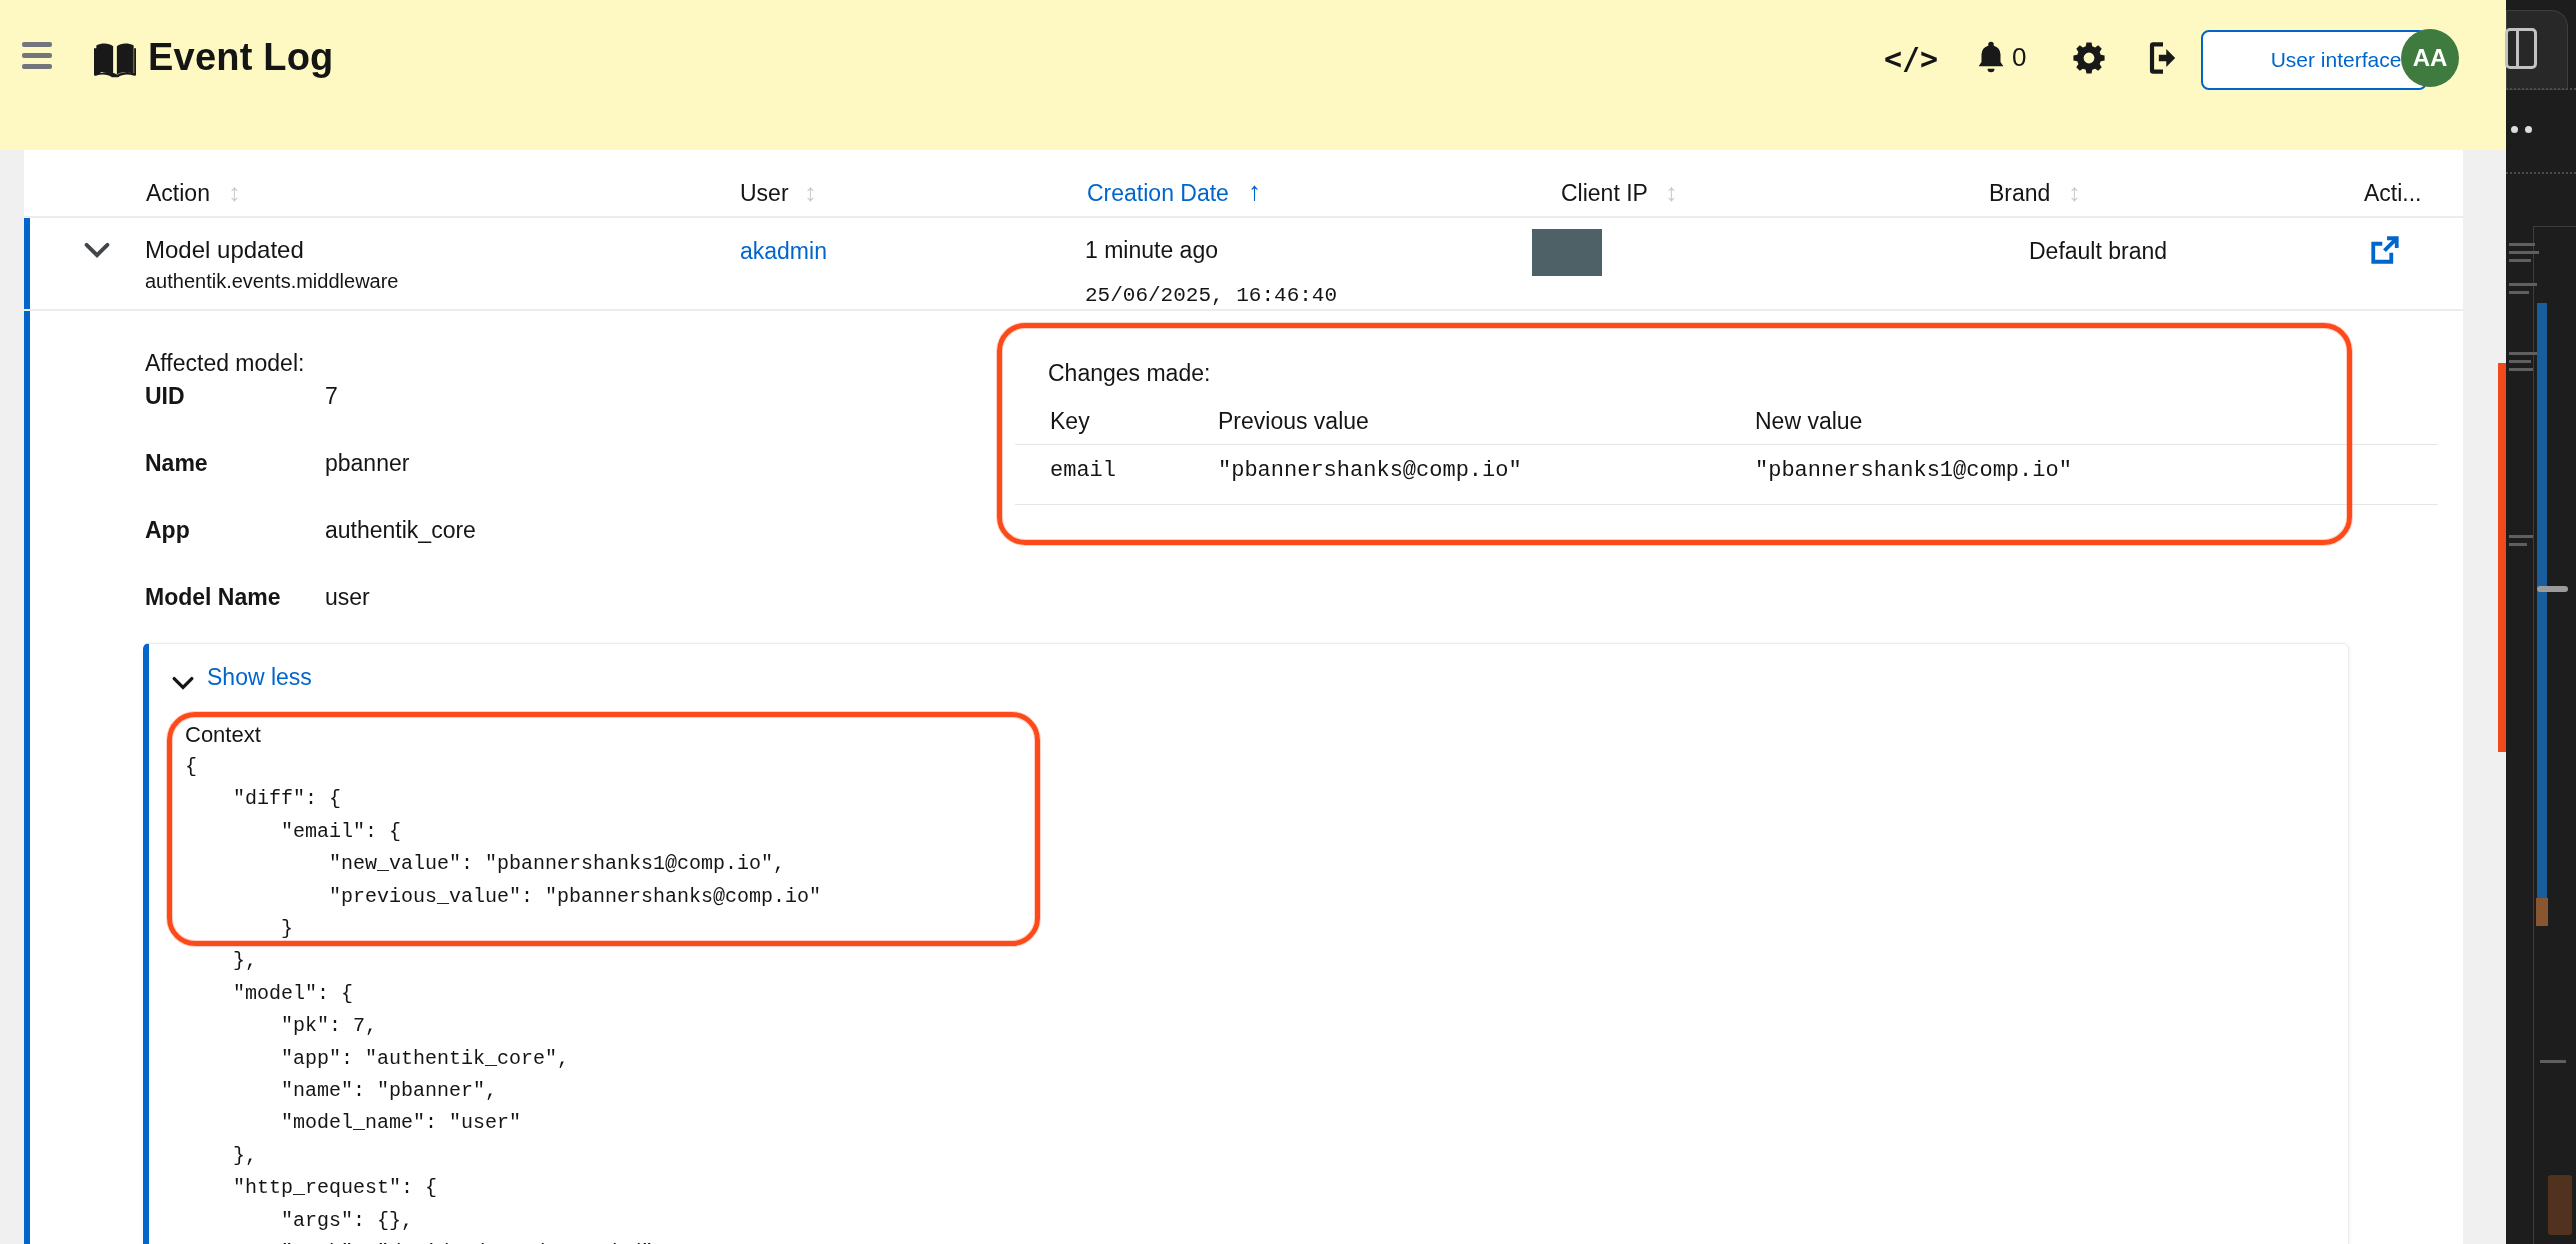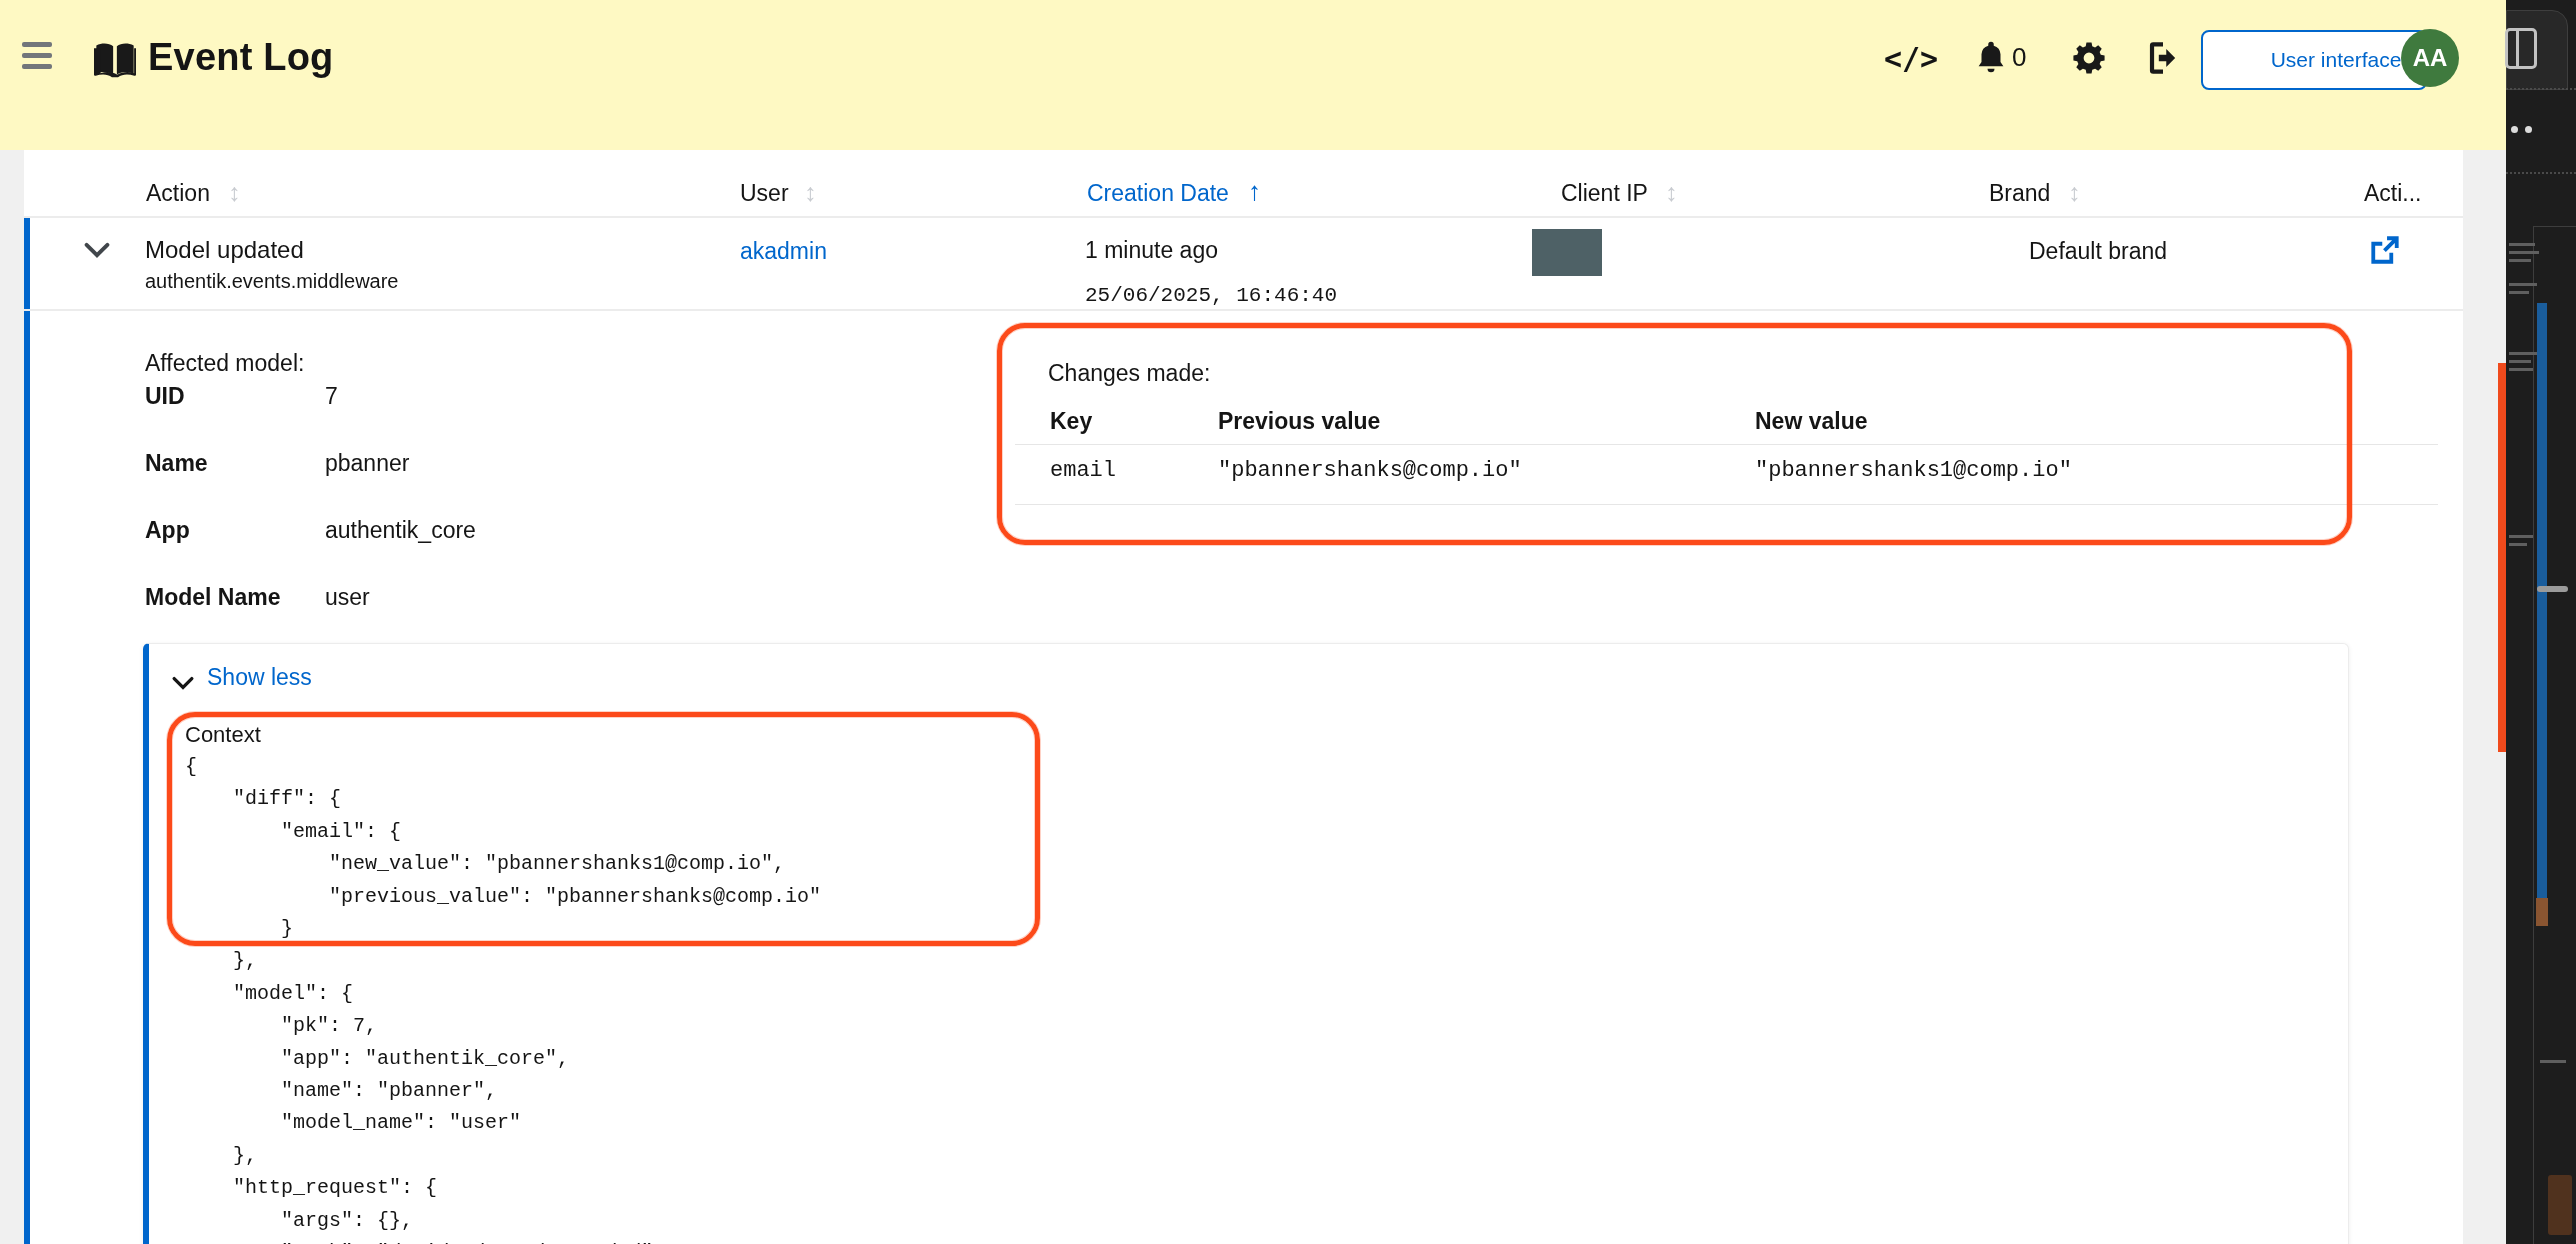--- a/index.html
+++ b/index.html
@@ -43,21 +43,21 @@
   .row-abs{top:284px;font-size:21px;font-family:Liberation Mono, monospace;}
   .redaction{left:1532px;top:229px;width:70px;height:47px;background:var(--redaction,#4e6166);}
   .row-brand{top:238px;font-size:23px;margin-left:40px;}
   .iconbtn{cursor:pointer;}
 
   
   .d-label{font-size:23px;}
   .d-key{font-weight:700;}
   .mono{font-family:"Liberation Mono",monospace;}
   .chg-title{left:1048px;top:360px;font-size:23px;}
-  .chg-h{top:408px;font-size:23px;font-weight:700;}
+  .chg-h{top:408px;font-size:23px;font-weight:400;}
   .chg-v{top:458px;font-size:22px;}
 
   
   .card{left:143px;top:643px;width:2199px;height:640px;background:#fff;
         border:1px solid #ececec;border-left:6px solid var(--accent,#0066cc);
         border-radius:6px;box-shadow:0 1px 5px rgba(0,0,0,.07);}
   .toggle-chevron{left:172px;top:676px;}
   .toggle-label{left:207px;top:664px;font-size:23px;font-weight:500;}
   .ctx-label{left:185px;top:722px;font-size:22px;}
   .code{left:185px;top:751px;margin:0;font-size:20px;line-height:32.4px;white-space:pre;color:#151515;}

